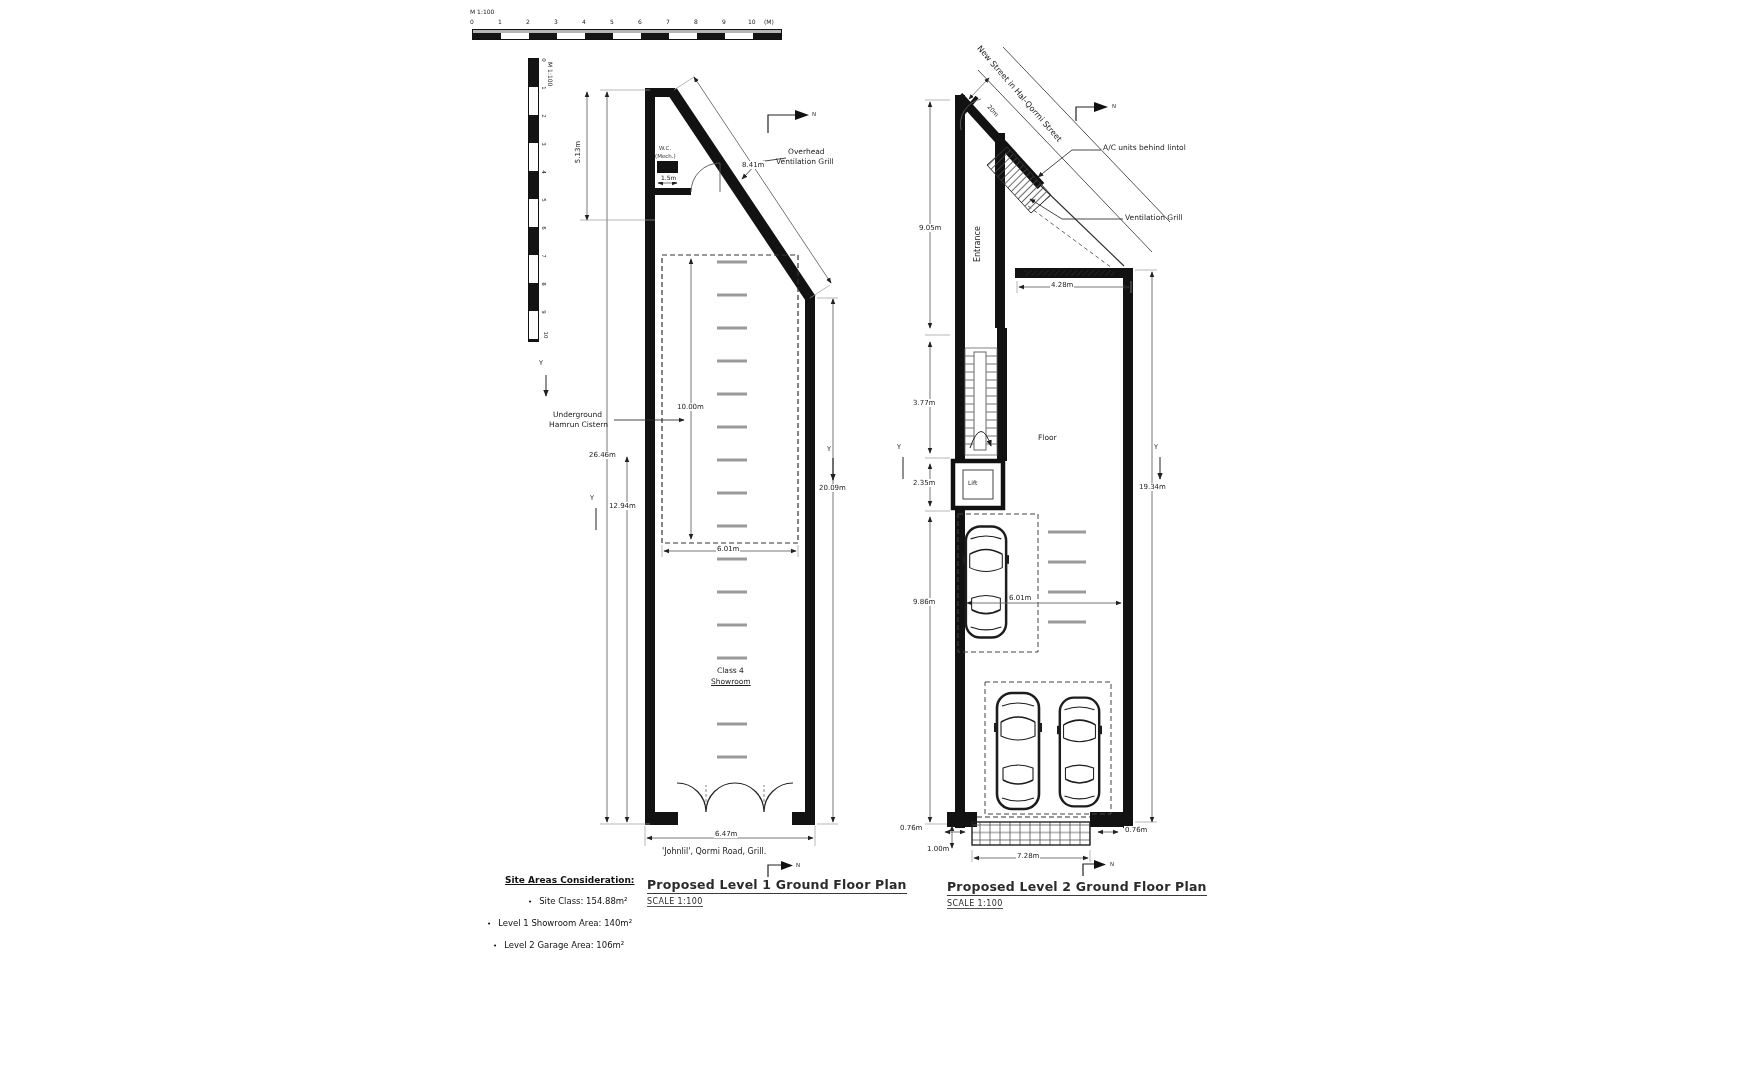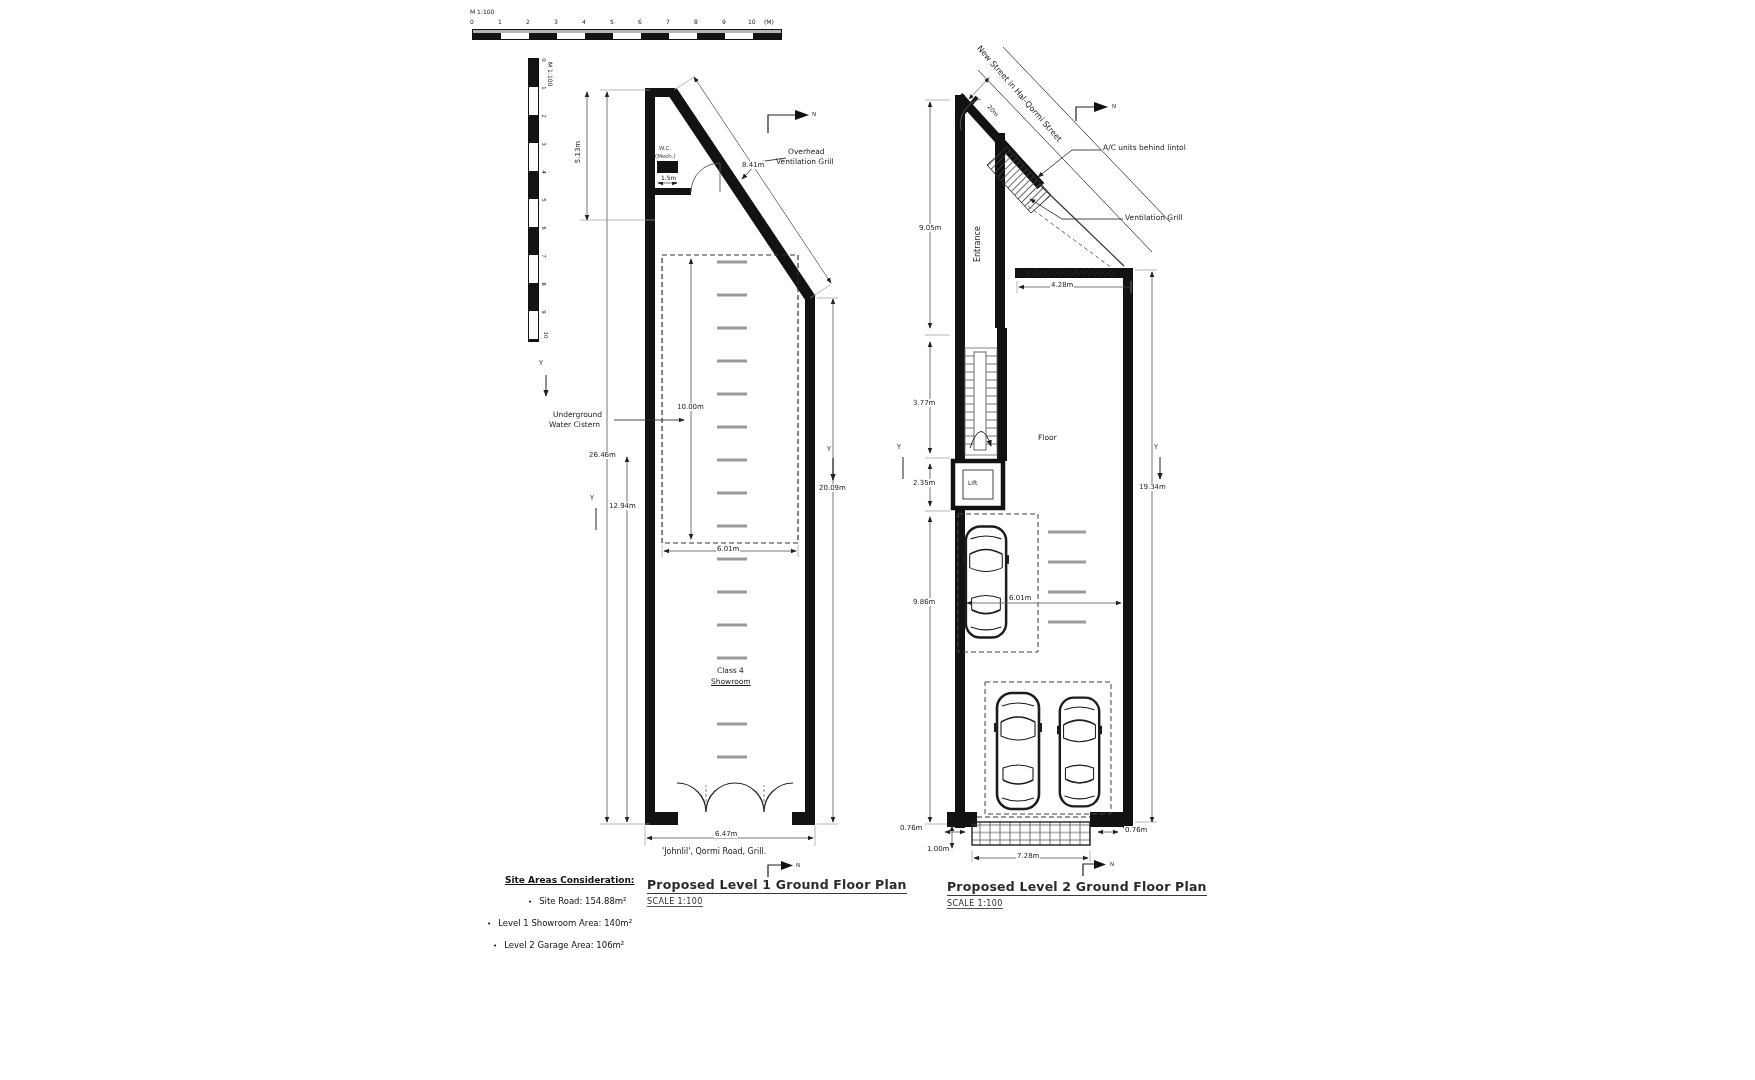--- a/index.html
+++ b/index.html
@@ -226,21 +226,21 @@
 
   <div class="lbl dim vdim" style="left:566px;top:148px">5.13m</div>
   <div class="lbl dim" style="left:741px;top:161px">8.41m</div>
   <div class="lbl xs" style="left:659px;top:145px">W.C.</div>
   <div class="lbl xs" style="left:655px;top:153px">(Mech.)</div>
   <div class="lbl dim sm" style="left:660px;top:175px">1.5m</div>
   <div class="lbl room" style="left:788px;top:148px">Overhead</div>
   <div class="lbl room" style="left:776px;top:158px">Ventilation Grill</div>
   <div class="lbl dim" style="left:676px;top:403px">10.00m</div>
   <div class="lbl room" style="left:553px;top:411px">Underground</div>
-  <div class="lbl room" style="left:549px;top:421px">Water Cistern</div>
+  <div class="lbl room" style="left:549px;top:421px">Hamrun Cistern</div>
   <div class="lbl dim" style="left:588px;top:451px">26.46m</div>
   <div class="lbl dim" style="left:608px;top:502px">12.94m</div>
   <div class="lbl dim" style="left:716px;top:545px">6.01m</div>
   <div class="lbl room" style="left:717px;top:667px">Class 4</div>
   <div class="lbl room und" style="left:711px;top:678px">Showroom</div>
   <div class="lbl dim" style="left:818px;top:484px">20.09m</div>
   <div class="lbl dim" style="left:714px;top:830px">6.47m</div>
   <div class="lbl addr" style="left:662px;top:847px">'Johnlil', Qormi Road, Grill.</div>
   <div class="lbl ptitle" style="left:647px;top:878px">Proposed Level 1 Ground Floor Plan</div>
   <div class="lbl pscale" style="left:647px;top:897px">SCALE 1:100</div>
@@ -271,21 +271,21 @@
   <div class="lbl ymark" style="left:827px;top:446px">Y</div>
   <div class="lbl ymark" style="left:897px;top:444px">Y</div>
   <div class="lbl ymark" style="left:1154px;top:444px">Y</div>
   <div class="lbl north-l" style="left:812px;top:111px">N</div>
   <div class="lbl north-l" style="left:796px;top:862px">N</div>
   <div class="lbl north-l" style="left:1112px;top:103px">N</div>
   <div class="lbl north-l" style="left:1110px;top:861px">N</div>
 
   <div class="lbl areas-h" style="left:505px;top:875px">Site Areas Consideration:</div>
   <div class="lbl area-item" style="left:528px;top:897px">
-    <span class="b">•</span><span>Site Road: 154.88m²</span>
+    <span class="b">•</span><span>Site Class: 154.88m²</span>
   </div>
   <div class="lbl area-item" style="left:487px;top:919px">
     <span class="b">•</span><span>Level 1 Showroom Area: 140m²</span>
   </div>
   <div class="lbl area-item" style="left:493px;top:941px">
     <span class="b">•</span><span>Level 2 Garage Area: 106m²</span>
   </div>
 
 </div>
 

